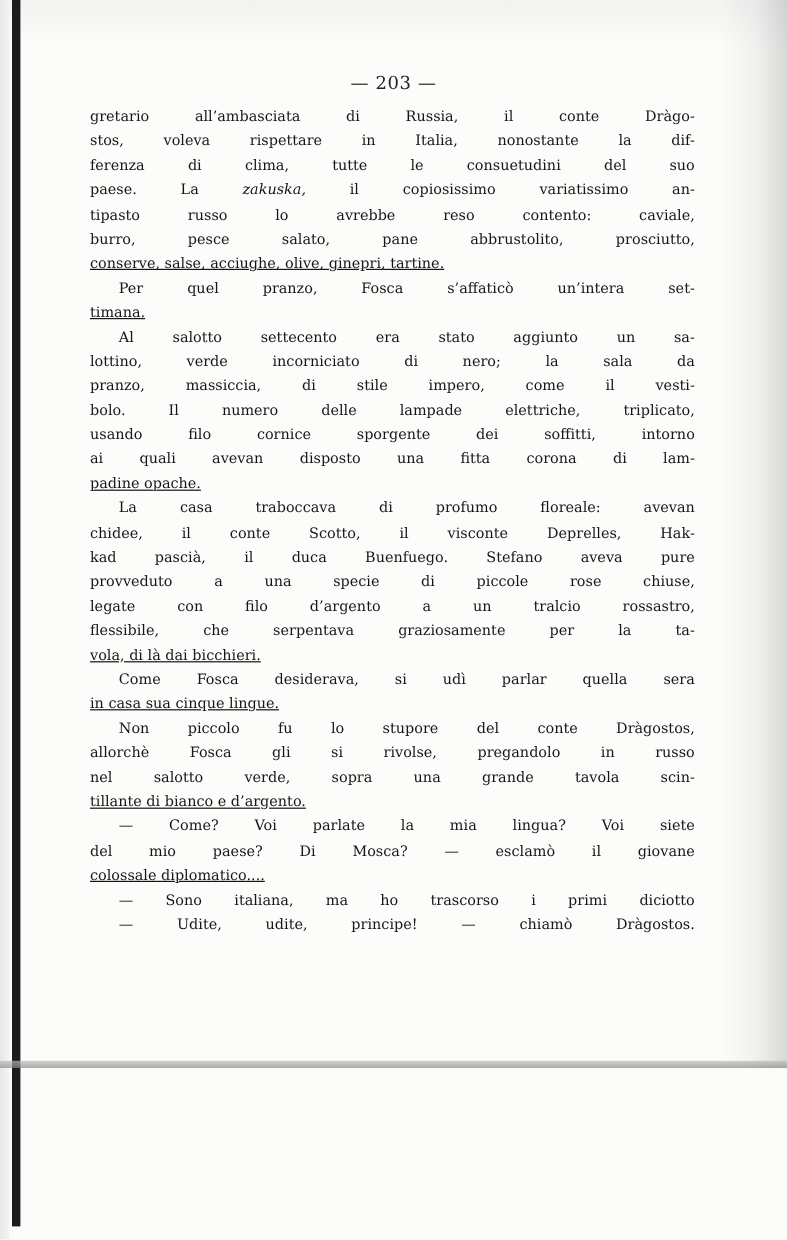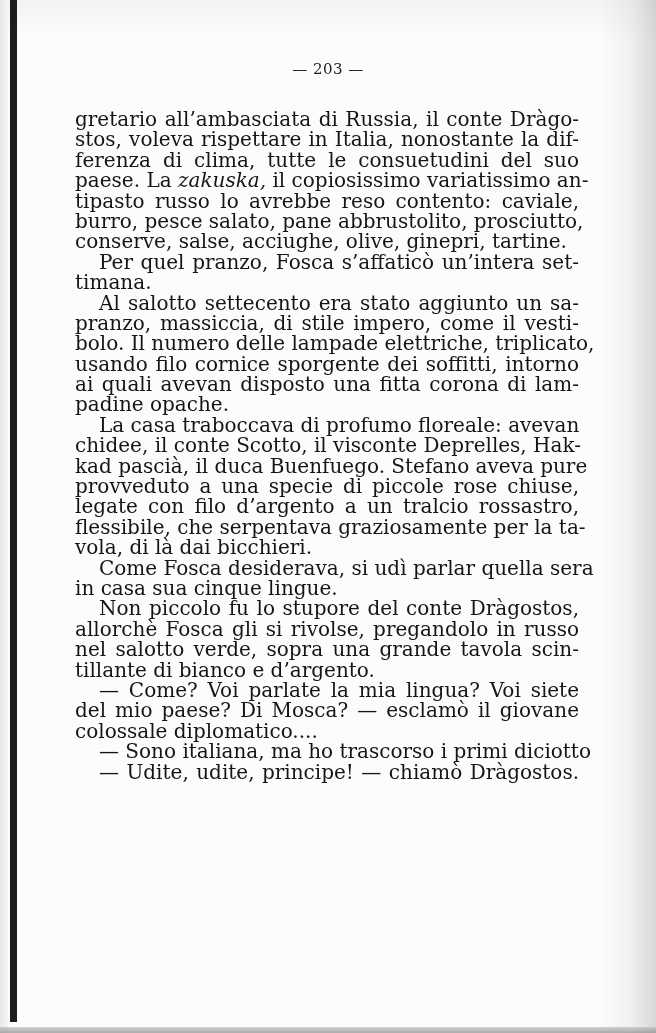--- a/index.html
+++ b/index.html
@@ -11,21 +11,21 @@
       height: 1033px;
       position: relative;
       overflow: hidden;
       background: #fbfbf9;
       font-family: "DejaVu Serif", "Liberation Serif", serif;
       color: #151515;
     }
     .page {
       position: absolute;
       left: 0; top: 0;
-      width: 656px; height: 1033px;
+      width: 656px; height: 890px;
       background:
         linear-gradient(to right, rgba(0,0,0,0) 0, rgba(0,0,0,0) 600px, rgba(140,140,140,0.10) 630px, rgba(120,120,120,0.28) 656px),
         linear-gradient(to bottom, rgba(160,160,160,0.10) 0, rgba(0,0,0,0) 40px),
         #fcfcfa;
     }
     .binding-left {
       position: absolute;
       left: 0; top: 0;
       width: 8px; height: 1033px;
       background: linear-gradient(to right, #e8e8e6, #f4f4f2);
@@ -48,34 +48,35 @@
       top: 60px;
       left: 0; width: 656px;
       text-align: center;
       font-size: 15px;
       letter-spacing: 0.5px;
       color: #222;
     }
     .text-block {
       position: absolute;
       left: 75px;
-      top: 109px;
+      top: 87px;
       width: 504px;
-      font-size: 20px;
+      font-size: 12px;
       line-height: 20.4px;
     }
     .line {
       display: block;
       white-space: nowrap;
       text-align: justify;
       text-align-last: justify;
       height: 20.4px;
     }
     .line.last {
       text-align-last: left;
+      text-decoration: underline;
     }
     .line.indent {
       padding-left: 24px;
     }
     em {
       font-style: italic;
     }
   </style>
 </head>
 <body>
@@ -90,20 +91,21 @@
       <span class="line">gretario all’ambasciata di Russia, il conte Dràgo-</span>
       <span class="line">stos, voleva rispettare in Italia, nonostante la dif-</span>
       <span class="line">ferenza di clima, tutte le consuetudini del suo</span>
       <span class="line"><span>paese. La </span><em>zakuska,</em><span> il copiosissimo variatissimo an-</span></span>
       <span class="line">tipasto russo lo avrebbe reso contento: caviale,</span>
       <span class="line">burro, pesce salato, pane abbrustolito, prosciutto,</span>
       <span class="line last">conserve, salse, acciughe, olive, ginepri, tartine.</span>
       <span class="line indent">Per quel pranzo, Fosca s’affaticò un’intera set-</span>
       <span class="line last">timana.</span>
       <span class="line indent">Al salotto settecento era stato aggiunto un sa-</span>
+      <span class="line">lottino, verde incorniciato di nero; la sala da</span>
       <span class="line">pranzo, massiccia, di stile impero, come il vesti-</span>
       <span class="line">bolo. Il numero delle lampade elettriche, triplicato,</span>
       <span class="line">usando filo cornice sporgente dei soffitti, intorno</span>
       <span class="line">ai quali avevan disposto una fitta corona di lam-</span>
       <span class="line last">padine opache.</span>
       <span class="line indent">La casa traboccava di profumo floreale: avevan</span>
       <span class="line">chidee, il conte Scotto, il visconte Deprelles, Hak-</span>
       <span class="line">kad pascià, il duca Buenfuego. Stefano aveva pure</span>
       <span class="line">provveduto a una specie di piccole rose chiuse,</span>
       <span class="line">legate con filo d’argento a un tralcio rossastro,</span>

